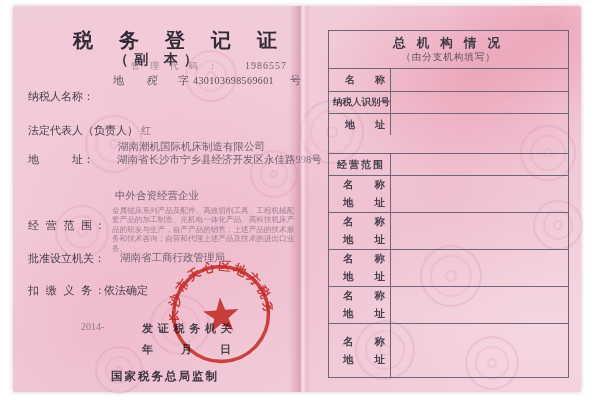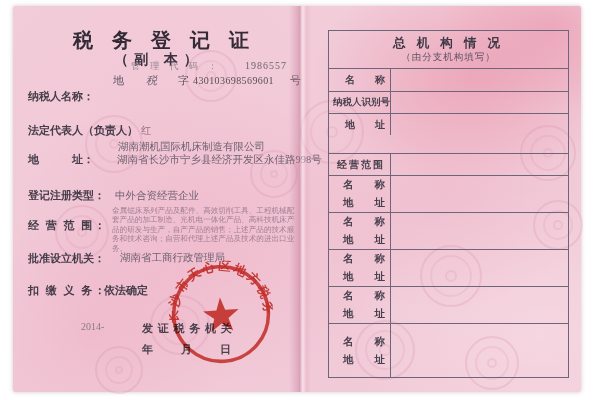--- a/index.html
+++ b/index.html
@@ -29,21 +29,21 @@
   .title{font-size:20px;font-weight:bold;letter-spacing:7px;color:#322b36;}
   .subtitle{font-size:14px;font-weight:bold;letter-spacing:6px;color:#3a323e;}
   .adm{font-size:9px;letter-spacing:4px;color:#93838f;}
   .adm b{font-weight:normal;letter-spacing:1px;color:#6f6270;margin-left:24px;font-size:10px;}
   .serial{font-size:11px;color:#5a5260;}
   .serial .s1{margin-right:22px;}
   .serial .s2{margin-right:21px;font-style:italic;color:#6b5f6d;}
   .serial .s3{margin-right:4px;}
   .serial .num{font-size:10px;letter-spacing:.4px;color:#585057;}
   .serial .s4{margin-left:16px;}
-  .lbl{font-size:11px;font-weight:bold;color:#453d49;}
+  .lbl{font-size:11px;font-weight:normal;color:#453d49;}
   .val{font-size:10.5px;color:#6f6270;}
   .scope{white-space:normal;width:188px;font-size:7.6px;line-height:9.4px;color:#a18093;text-align:left;}
   .small-red{color:#97737f;}
   .footer{font-size:11.5px;font-weight:bold;letter-spacing:2px;color:#3d3541;}
   .datefill{font-size:11px;font-weight:bold;letter-spacing:2px;color:#4a414d;}
   .seal{position:absolute;left:156px;top:255px;width:104px;height:104px;z-index:4;
         mix-blend-mode:multiply;opacity:.9;transform:rotate(-4deg);}
   
   .table{position:absolute;left:31px;top:24px;width:241px;height:348px;z-index:2;
          border:1px solid #6e6678;display:flex;flex-direction:column;box-sizing:border-box;}
@@ -71,55 +71,55 @@
     <div class="wm" style="left:137px;top:289px;width:56px;height:56px;"></div>
     <div class="wm" style="left:287px;top:94px;width:60px;height:60px;"></div>
     <div class="wm" style="left:507px;top:119px;width:52px;height:52px;"></div>
     <div class="wm" style="left:407px;top:239px;width:58px;height:58px;"></div>
     <div class="wm" style="left:520px;top:194px;width:46px;height:46px;"></div>
     <div class="wm" style="left:342px;top:314px;width:56px;height:56px;"></div>
     <div class="wm" style="left:452px;top:330px;width:50px;height:50px;"></div>
     <div class="wm" style="left:82px;top:340px;width:44px;height:44px;"></div>
 
     <div class="page page-left">
-      <div class="t title" style="left:60px;top:21px;width:172px;">税 务 登 记 证</div>
+      <div class="t title" style="left:60px;top:21px;width:172px;font-family:Liberation Mono, monospace;">税 务 登 记 证</div>
       <div class="t subtitle" style="left:60px;top:45px;width:172px;text-align:center;">（副  本）</div>
 
       <div class="t adm" style="left:118px;top:54px;">
         <span>管 理 代 码 ：</span><b>1986557</b>
       </div>
 
       <div class="t serial" style="left:100px;top:67px;">
         <span class="s1">地</span><span class="s2">税</span><span class="s3">字</span><span class="num">430103698569601</span><span class="s4">号</span>
       </div>
 
       <div class="t lbl" style="left:15px;top:83px;">纳税人名称：</div>
       <div class="t val" style="left:105px;top:100px;margin-top:34px;">湖南潮机国际机床制造有限公司</div>
 
       <div class="t lbl" style="left:15px;top:117px;">法定代表人（负责人）</div>
       <div class="t val small-red" style="left:128px;top:118px;">红</div>
 
       <div class="t lbl" style="left:15px;top:146px;">地　　　址：</div>
       <div class="t val" style="left:104px;top:147px;">湖南省长沙市宁乡县经济开发区永佳路998号</div>
 
-      <div class="t lbl" style="left:15px;top:182px;">登记注册类型：</div>
       <div class="t val" style="left:102px;top:183px;">中外合资经营企业</div>
 
       <div class="t lbl" style="left:15px;top:212px;letter-spacing:2px;">经 营 范 围：</div>
       <div class="t scope" style="left:99px;top:200px;">金属锯床系列产品及配件、高效切削工具、工程机械配套产品的加工制造、光机电一体化产品、高科技机床产品的研发与生产，自产产品的销售；上述产品的技术服务和技术咨询；自营和代理上述产品及技术的进出口业务。</div>
 
       <div class="t lbl" style="left:15px;top:245px;">批准设立机关：</div>
       <div class="t val" style="left:107px;top:245px;">湖南省工商行政管理局</div>
 
       <div class="t lbl" style="left:15px;top:277px;letter-spacing:2px;">扣 缴 义 务：</div>
       <div class="t lbl" style="left:91px;top:277px;">依法确定</div>
 
       <div class="t" style="left:68px;top:315px;font-size:10px;color:#8a7b85;">2014-</div>
       <div class="t datefill" style="left:129px;top:315px;letter-spacing:1px;">发 证 税 务 机 关</div>
       <div class="t datefill" style="left:129px;top:336px;">年　　月　　日</div>
+      <div class="t footer" style="left:98px;top:363px;">国家税务总局监制</div>
 
       <svg class="seal" viewBox="0 0 100 100">
         <defs>
           <path id="sealArc" d="M 9,60 A 42,42 0 1 1 91,60" fill="none"></path>
         </defs>
         <circle cx="50" cy="51" r="45.5" fill="none" stroke="#c9281c" stroke-width="3.4" opacity="0.88"></circle>
         <polygon fill="#c9281c" opacity="0.9" points="50,35 54.23,47.18 67.12,47.44 56.85,55.22 60.58,67.56 50,60.2 39.42,67.56 43.15,55.22 32.88,47.44 45.77,47.18"></polygon>
         <text font-size="12" font-weight="bold" fill="#c9281c" opacity="0.92" letter-spacing="2.2" font-family="Liberation Serif, DejaVu Serif, serif">
           <textPath href="#sealArc" startOffset="4">长沙市天心区地方税务局</textPath>
         </text>

